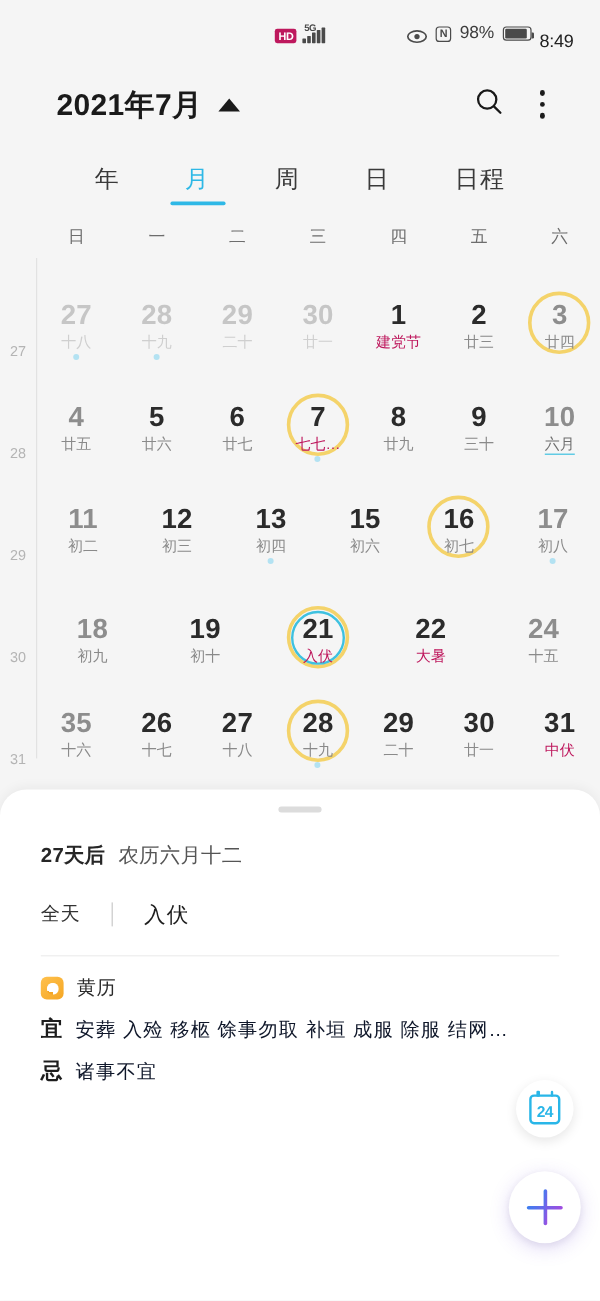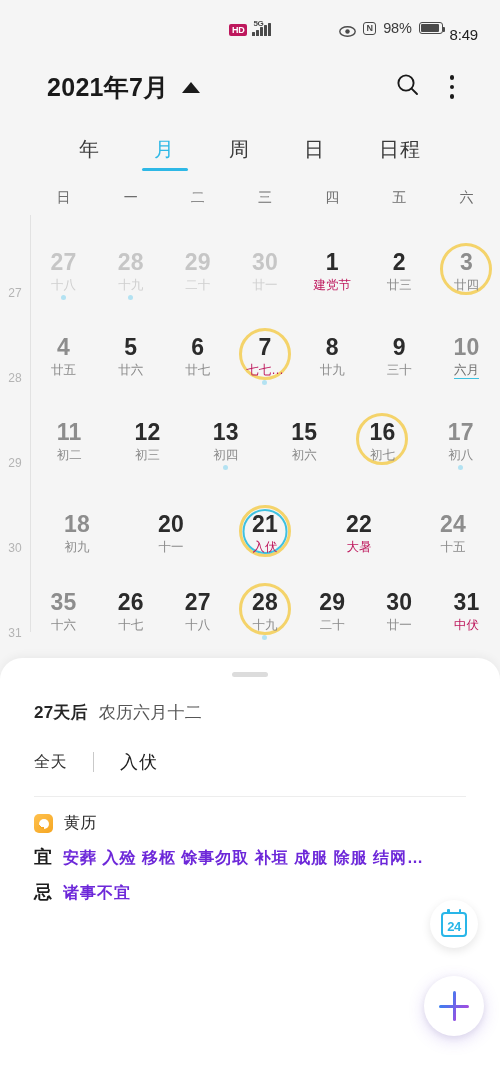--- a/index.html
+++ b/index.html
@@ -121,22 +121,22 @@
   .alm-icon{ width:19px; height:19px; border-radius:5px;
              background:linear-gradient(140deg,#ffc14d,#f5a623);
              display:flex; align-items:center; justify-content:center; }
   .alm-icon span{ width:10px; height:10px; border-radius:50%;
                   background:radial-gradient(circle at 35% 35%, #fff 0 45%, transparent 46%),
                              conic-gradient(#fff 0 50%, #f5a623 0 100%);
                   display:block; }
   .alm-title{ font-size:16px; color:#2a2a2a; letter-spacing:.5px;}
   .alm-line{ display:flex; align-items:baseline; gap:11px; margin-top:11px; }
   .alm-key{ font-size:18px; color:#1d1d1d; font-weight:bold; }
-  .alm-val{ font-size:16px; color:#6d28d9; letter-spacing:1px;
-            white-space:nowrap; overflow:hidden;font-weight:bold; }
+  .alm-val{ font-size:16px; color:#0f172a; letter-spacing:1px;
+            white-space:nowrap; overflow:hidden; }
 
   
   .fab{ position:absolute; border-radius:50%; background:#fff;
         display:flex; align-items:center; justify-content:center; }
   .fab-today{ width:48px; height:48px; right:22px; bottom:136px;
               box-shadow:0 3px 10px rgba(0,0,0,.10); }
   .cal24{ width:26px; height:25px; border:2px solid #29b6e8; border-radius:4px;
           position:relative; display:flex; align-items:flex-end;
           justify-content:center; padding-bottom:2px; }
   .cal24::before, .cal24::after{
@@ -336,22 +336,22 @@
       </div>
     </div>
     <div class="week-row">
       <div class="weeknum">30</div>
       <div class="days">
         <div class="day">
           <div class="dnum weekend">18</div>
           <div class="dsub">初九</div>
         </div>
         <div class="day">
-          <div class="dnum">20</div>
-          <div class="dsub">十一</div>
+          <div class="dnum">19</div>
+          <div class="dsub">初十</div>
         </div>
         <div class="day">
           <div class="ring"></div>
           <div class="ring inner"></div>
           <div class="dnum">21</div>
           <div class="dsub accent">入伏</div>
         </div>
         <div class="day">
           <div class="dnum">22</div>
           <div class="dsub accent">大暑</div>

